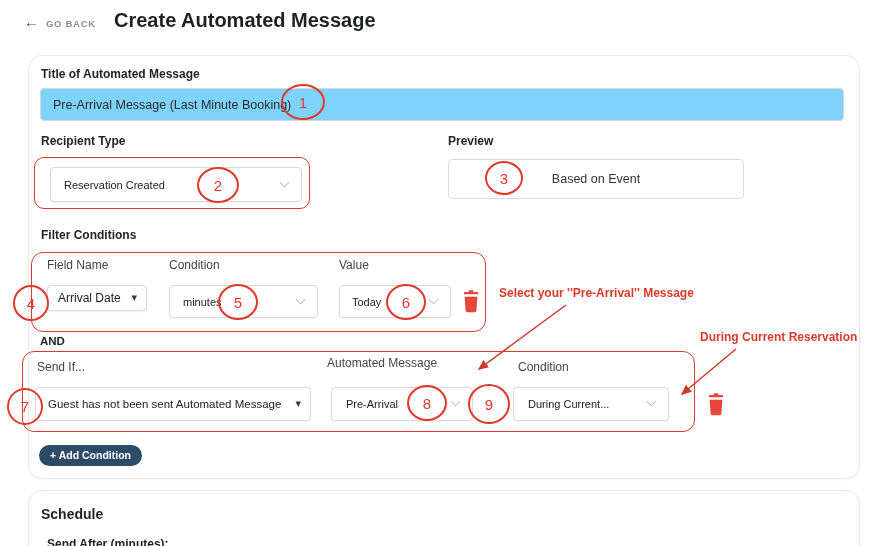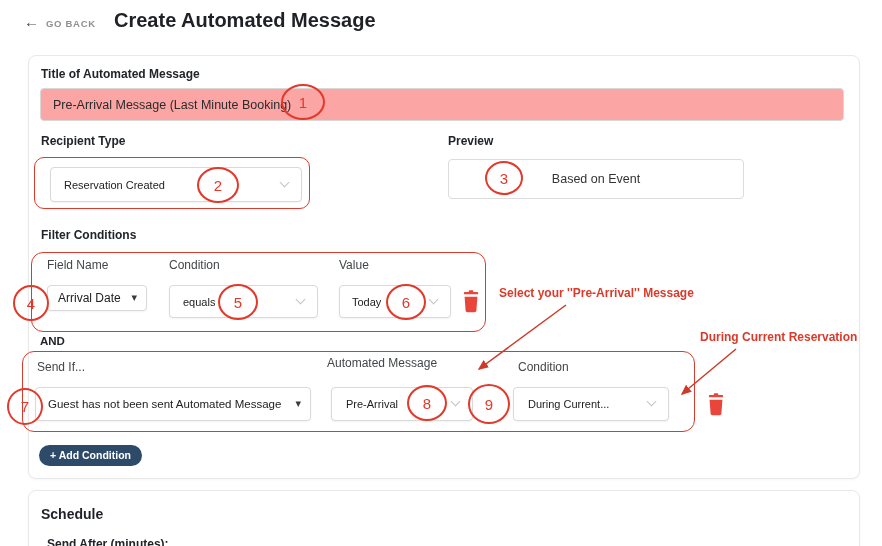--- a/index.html
+++ b/index.html
@@ -7,30 +7,30 @@
   .page {
     position:relative; width:882px; height:546px; overflow:hidden;
     background:#fff; font-family:"Liberation Sans","DejaVu Sans",sans-serif;
     color:#212529;
   }
   
   .back-arrow { position:absolute; left:24px; top:13px; font-size:15px; color:#4a4a4a; cursor:pointer; }
   .go-back { position:absolute; left:46px; top:18px; font-size:9.5px; letter-spacing:.7px; color:#8f8f8f; font-weight:600; cursor:pointer; }
   .page-title { position:absolute; left:114px; top:9px; font-size:20px; font-weight:700; color:#1f2126; }
   
-  .card { position:absolute; left:28px; width:832px; background:#fff; border:1px solid #e9e9e9; border-radius:8px; box-shadow:0 1px 3px rgba(0,0,0,.04); }
+  .card { position:absolute; left:28px; width:832px; background:#fff; border:1px solid #e9e9e9; border-radius:14px; box-shadow:0 1px 3px rgba(0,0,0,.04); }
   .card1 { top:55px; height:424px; }
   .card2 { top:490px; height:80px; }
   .bold-label { position:absolute; font-size:12px; font-weight:700; color:#212529; white-space:nowrap; }
   .col-label { position:absolute; font-size:12px; font-weight:400; color:#434649; white-space:nowrap; }
   
   .title-input {
     position:absolute; left:11px; top:32px; width:804px; height:33px;
     border:1px solid #d8d8d8; border-radius:4px; padding:0 12px;
-    font-family:inherit; font-size:12.5px; color:#2b2b2b; background:#fca5a5; outline:none;
+    font-family:inherit; font-size:12.5px; color:#2b2b2b; background:#7dd3fc; outline:none;
   }
   .select-box {
     position:absolute; background:#fff; border:1px solid #d9d9d9; border-radius:4px;
     box-shadow:0 1px 2px rgba(0,0,0,.05); cursor:pointer;
     display:flex; align-items:center; font-size:11px; color:#222;
   }
   .select-box .txt { padding-left:13px; white-space:nowrap; overflow:hidden; }
   .chev { position:absolute; right:13px; top:50%; width:7px; height:7px; margin-top:-6px;
     border-right:1.6px solid #c3c3c3; border-bottom:1.6px solid #c3c3c3; transform:rotate(45deg); }
   .caret { position:absolute; right:9px; top:50%; transform:translateY(-54%); color:#3a3a3a; font-size:11px; line-height:1; }
@@ -94,21 +94,21 @@
     <div class="red-outline" style="left:2px;top:196px;width:455px;height:80px"></div>
     <span class="col-label" style="left:18px;top:202px">Field Name</span>
     <span class="col-label" style="left:140px;top:202px">Condition</span>
     <span class="col-label" style="left:310px;top:202px">Value</span>
 
     <div class="select-box" style="left:18px;top:229px;width:100px;height:26px;font-size:12px">
       <span class="txt" style="padding-left:10px">Arrival Date</span>
       <span class="caret">▾</span>
     </div>
     <div class="select-box" style="left:140px;top:229px;width:149px;height:33px">
-      <span class="txt">equals</span>
+      <span class="txt">minutes</span>
       <span class="chev"></span>
     </div>
     <div class="select-box" style="left:310px;top:229px;width:112px;height:33px">
       <span class="txt" style="padding-left:12px">Today</span>
       <span class="chev"></span>
     </div>
     <button class="trash-btn" style="left:433px;top:233px">
       <svg viewBox="0 0 16 20">
         <path fill="#e8463a" d="M6 1.1c0-.4.3-.7.7-.7h2.6c.4 0 .7.3.7.7v.9h3.6c.4 0 .7.3.7.7v1.2H1.7V2.7c0-.4.3-.7.7-.7H6v-.9z"></path>
         <path fill="#e8463a" d="M2.3 6.2h11.4l-.9 12.3c-.06.84-.76 1.5-1.6 1.5H4.8c-.84 0-1.54-.66-1.6-1.5L2.3 6.2z"></path>

